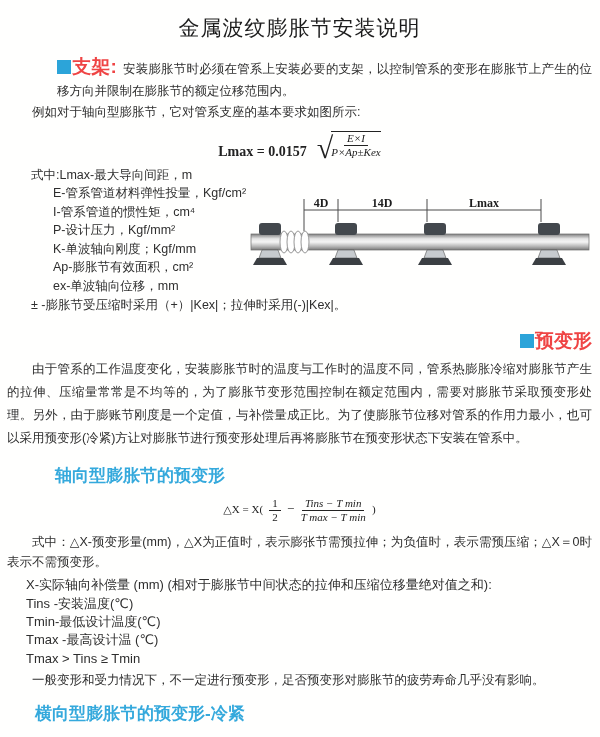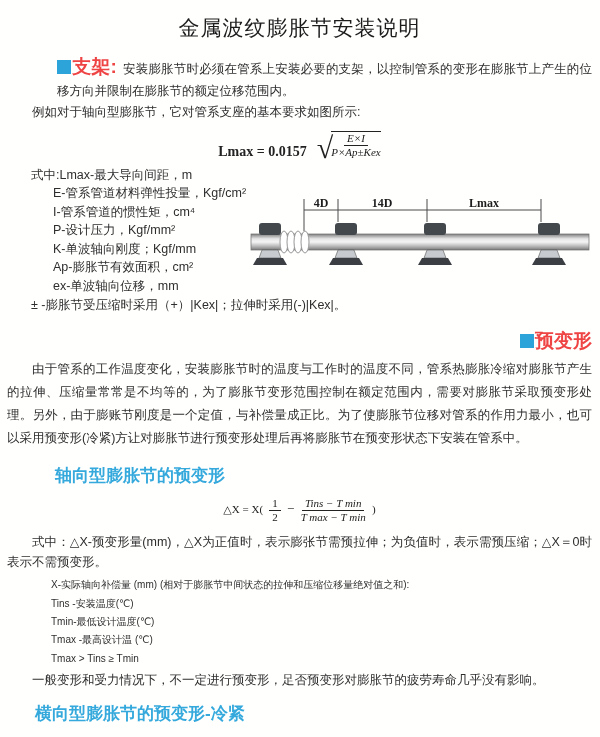--- a/index.html
+++ b/index.html
@@ -30,21 +30,21 @@
   .f2 .lhs,.f2 .rp{font-weight:normal;font-size:11px;}
   .f2 .frac{margin:0 3px;}
   .f2 .it{font-style:italic;}
   
   .defs-region{position:relative;margin-top:6px;}
   .def-row{font-size:12.5px;line-height:18.6px;margin-left:24px;}
   .def-row.sub{margin-left:46px;}
   .note-line{margin-left:30px;margin-top:2px;}
   .diagram{position:absolute;left:240px;top:28px;width:356px;height:102px;}
   
-  .adef{font-size:10px;line-height:18.4px;margin-left:44px;}
+  .adef{font-size:13px;line-height:18.4px;margin-left:19px;}
   .sect-gap{margin-top:12px;}
 </style>
 </head>
 <body>
 
 <div class="page">
 
   <h1 class="title">金属波纹膨胀节安装说明</h1>
 
   <p class="para1" style="padding-left:50px;text-indent:0;">

